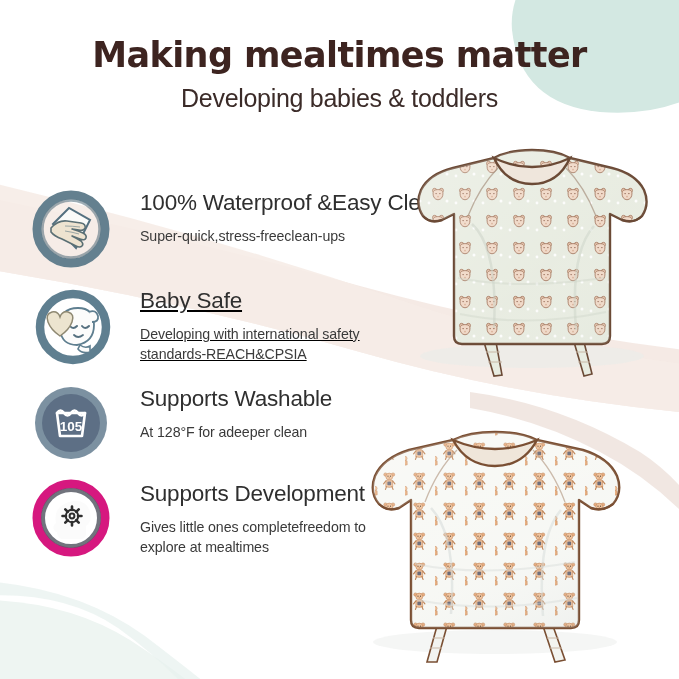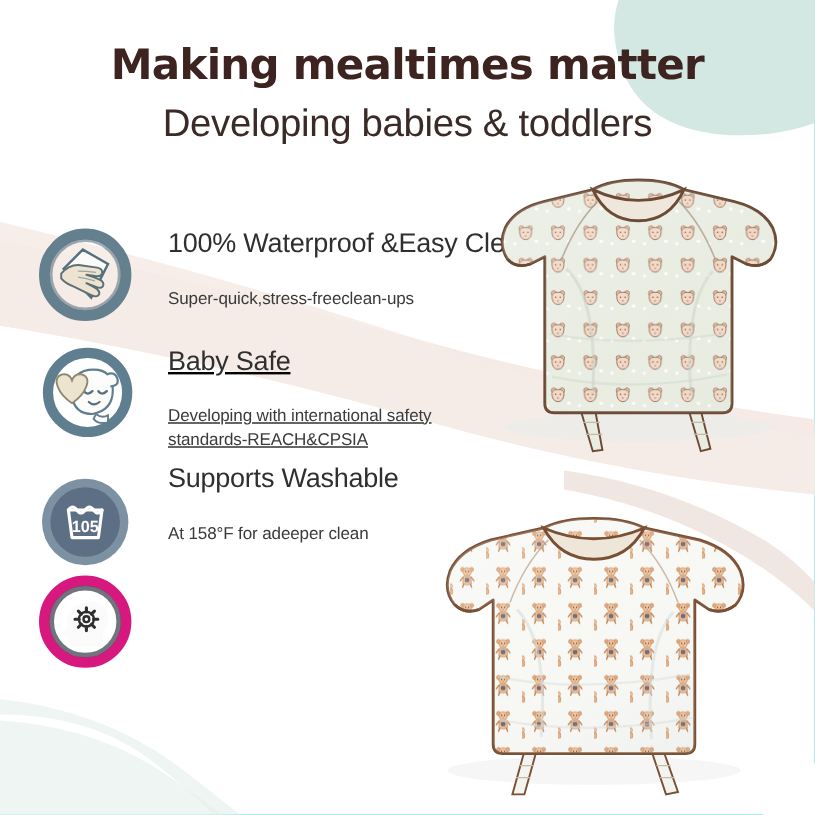--- a/index.html
+++ b/index.html
@@ -3,34 +3,34 @@
 <meta charset="utf-8">
 <style>
   html,body{margin:0;padding:0;}
   body{
     width:679px;height:679px;
     background:#ffffff;
     font-family:"Liberation Sans", sans-serif;
     overflow:hidden;
     position:relative;
   }
-  #stage{position:absolute;inset:0;width:679px;height:679px;overflow:hidden;background:#14b8a6;}
+  #stage{position:absolute;inset:0;width:679px;height:679px;overflow:hidden;background:#bef264;}
 
   
   .bg-layer{position:absolute;inset:0;pointer-events:none;}
 
   
   .header{position:absolute;left:0;top:36px;width:679px;text-align:center;}
   .title{
     font-size:35px;font-weight:bold;color:#3d2420;
     letter-spacing:-0.6px;line-height:1.1;margin:0;
     font-family:"DejaVu Sans", sans-serif;
   }
   .subtitle{
-    font-size:32px;color:#3b2b28;margin:9px 0 0 0;font-weight:400;
+    font-size:25px;color:#3b2b28;margin:9px 0 0 0;font-weight:400;
     letter-spacing:-0.3px;
     font-family:"Liberation Sans", sans-serif;
   }
 
   
   .features{position:absolute;left:0;top:186px;width:470px;}
   .feature{position:relative;height:100px;}
   .feature.f1{height:100px;}
   .feature.f2{height:98px;}
   .feature.f3{height:95px;}
@@ -38,30 +38,30 @@
 
   .icon-wrap{
     position:absolute;left:32px;top:0;width:78px;height:78px;
   }
   .ftext{position:absolute;left:140px;top:4px;width:330px;}
   .fhead{
     font-size:22.5px;color:#2f2f2f;line-height:1.15;margin:0;
     font-weight:400;letter-spacing:-0.2px;
   }
   .fsub{
-    font-size:14.2px;color:#3a3a3a;line-height:1.45;margin:23px 0 0 0;
+    font-size:14.2px;color:#3a3a3a;line-height:1.45;margin:10px 0 0 0;
     font-weight:400;letter-spacing:-0.1px;
   }
 
   
   .feature.f1 .icon-wrap{top:4px;}
   .feature.f1 .ftext{top:4px;}
   .feature.f2 .icon-wrap{top:2px;}
   .feature.f2 .ftext{top:2px;text-decoration:underline;}
-  .feature.f3 .icon-wrap{top:12px;}
+  .feature.f3 .icon-wrap{top:0px;}
   .feature.f3 .ftext{top:2px;}
   .feature.f4 .icon-wrap{top:0px;}
   .feature.f4 .ftext{top:2px;}
 
   
   .product{position:absolute;}
   .product.top{left:398px;top:128px;width:268px;height:252px;}
   .product.bottom{left:345px;top:408px;width:300px;height:258px;}
 
   svg{display:block;overflow:visible;}
@@ -149,39 +149,46 @@
           <circle cx="39" cy="39" r="29" fill="#5d6f85"></circle>
           <g fill="none" stroke="#ffffff" stroke-width="2.6" stroke-linejoin="round" stroke-linecap="round">
             <path d="M25 29 L53 29 L50 52 L28 52 Z"></path>
             <path d="M25 29 Q28.5 24 32 29 Q35.5 34 39 29 Q42.5 24 46 29 Q49.5 34 53 29"></path>
           </g>
           <text x="39" y="47" text-anchor="middle" font-family="Liberation Sans, sans-serif" font-size="13.5" font-weight="bold" fill="#ffffff">105</text>
         </svg>
       </div>
       <div class="ftext">
         <p class="fhead">Supports Washable</p>
-        <p class="fsub">At 158°F for adeeper clean</p>
+        <p class="fsub">At 128°F for adeeper clean</p>
       </div>
     </div>
 
     <div class="feature f4">
       <div class="icon-wrap">
         <svg width="78" height="78" viewBox="0 0 78 78">
           <circle cx="39" cy="39" r="34" fill="none" stroke="#d6187f" stroke-width="9"></circle>
           <circle cx="39" cy="39" r="28" fill="none" stroke="#585c66" stroke-width="4" opacity="0.85"></circle>
           <path d="M24 44 Q21 28 37 23 Q54 19 58 33 Q60 43 54 47 L54 56 Q53 60 48 60 L31 60 Q26 60 25 54 Z" fill="#fbfbfb"></path>
           <path d="M24 44 Q20 47 22 51 Q24 54 28 53" fill="#fbfbfb"></path>
           <g fill="none" stroke="#2e2e2e" stroke-width="2">
             <circle cx="40" cy="37" r="6.2"></circle>
             <circle cx="40" cy="37" r="2.4"></circle>
             <path d="M40 27.5 L40 31 M40 43 L40 46.5 M30.5 37 L34 37 M46 37 L49.5 37
                      M33.3 30.3 L35.8 32.8 M44.2 41.2 L46.7 43.7
                      M46.7 30.3 L44.2 32.8 M35.8 41.2 L33.3 43.7" stroke-linecap="round" stroke-width="2.6"></path>
           </g>
         </svg>
+      </div>
+      <div class="ftext">
+        <p class="fhead">Supports Development</p>
+        <p class="fsub">
+          <span>Gives little ones completefreedom to</span><br>
+          <span>explore at mealtimes</span>
+        </p>
       </div>
     </div>
   </div>
 
   <div class="product top">
     <svg width="268" height="252" viewBox="0 0 268 252">
       <defs>
         <pattern id="bearFacePat" x="0" y="0" width="27" height="27" patternUnits="userSpaceOnUse">
           <rect width="27" height="27" fill="#e8ece1"></rect>
           <g transform="translate(7,6)">

